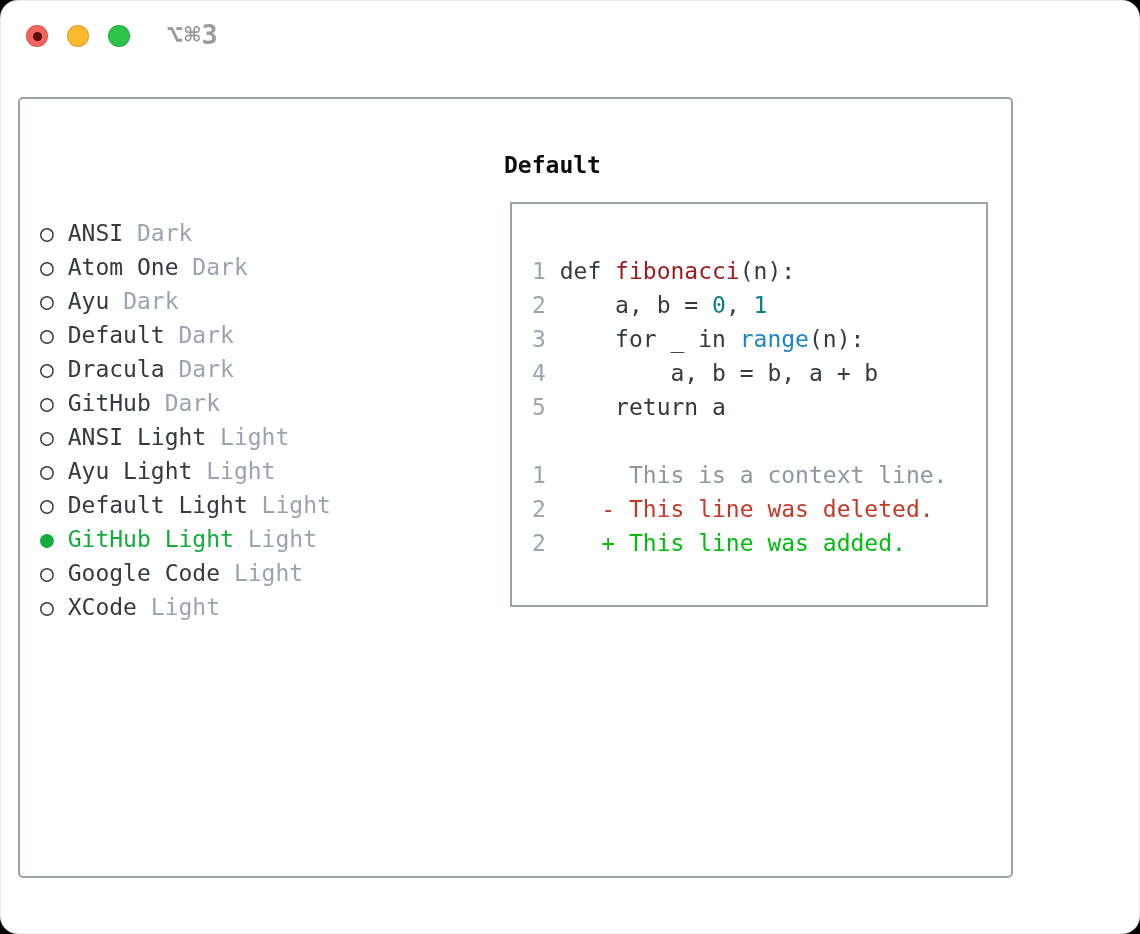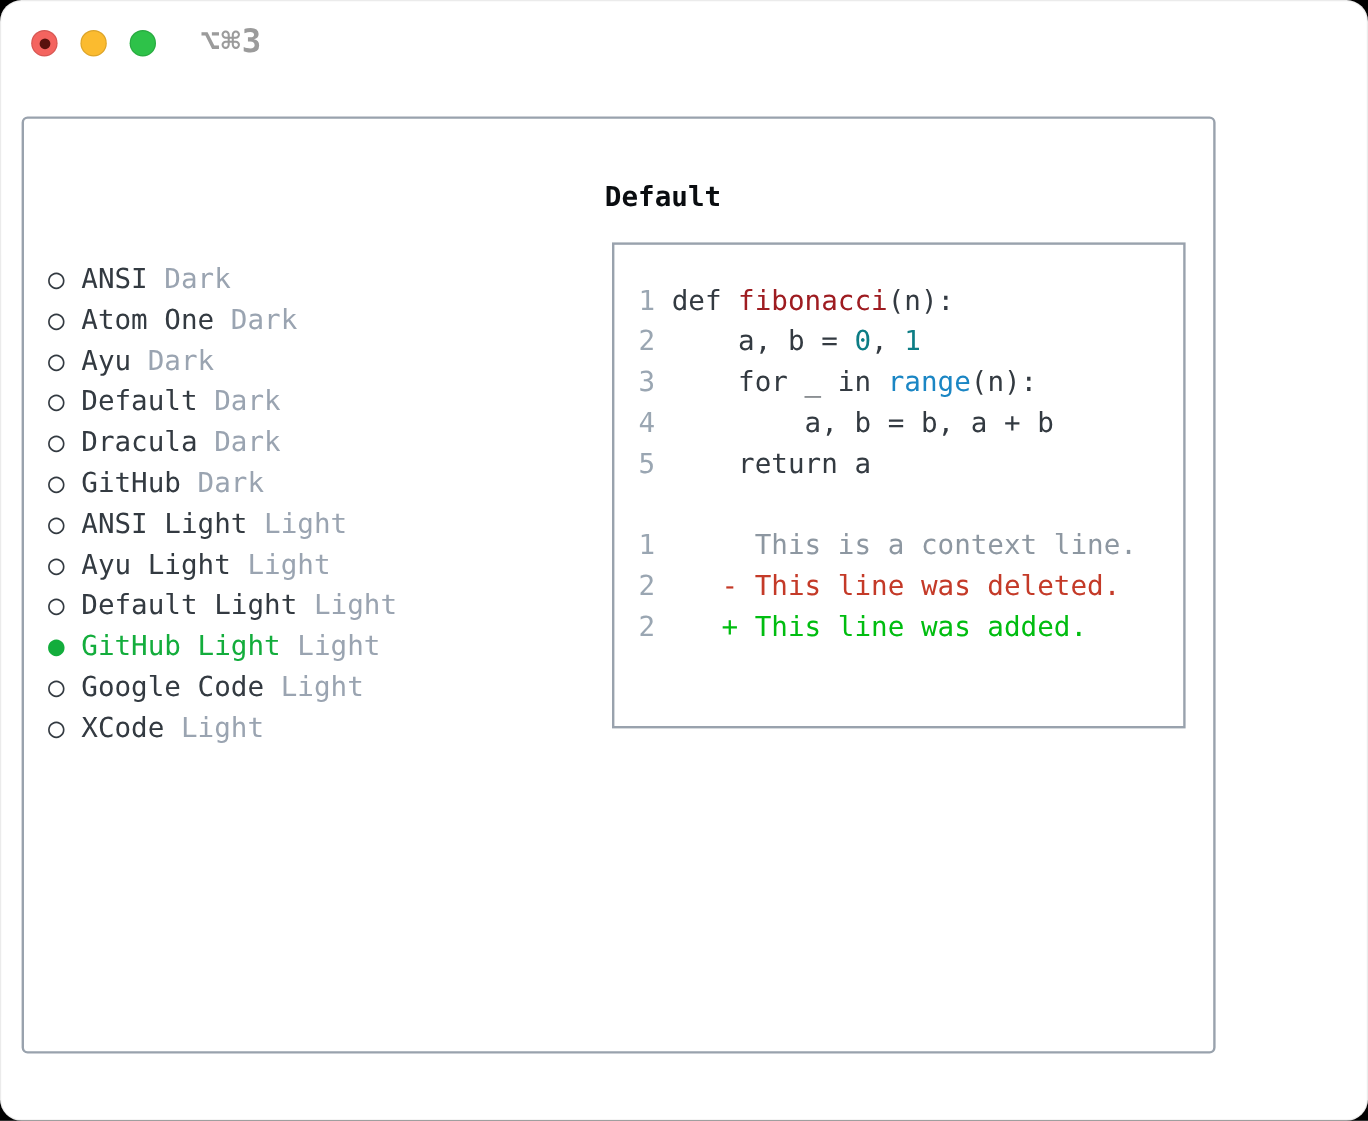--- a/index.html
+++ b/index.html
@@ -46,21 +46,21 @@
   .t-muted{color:var(--muted);text-align:right;}
   .t-green{color:var(--green);}
   .marker{color:var(--text-dark);}
   .marker.sel{color:var(--green);}
   .apply-block{margin-top:34px;}
   
   .preview-title{position:absolute;left:484px;top:49px;font-weight:bold;color:var(--text-black);}
   .preview-box{
     position:absolute;left:490px;top:103px;width:478px;height:405px;
     box-sizing:border-box;border:2px solid var(--panel-border);
-    padding:30px 8px 0 20px;overflow:hidden;background:#fff;
+    padding:50px 8px 0 20px;overflow:hidden;background:#fff;
   }
   .code-line{white-space:pre;min-height:34px;}
   .seg-ln{color:var(--line-number);}
   .seg-code{color:var(--text-dark);}
   .seg-title{color:var(--title-red);}
   .seg-num{color:var(--num-teal);}
   .seg-builtin{color:var(--builtin-blue);}
   .seg-ctx{color:var(--context);text-align:center;}
   .seg-del{color:var(--diff-red);}
   .seg-add{color:var(--diff-green);}

